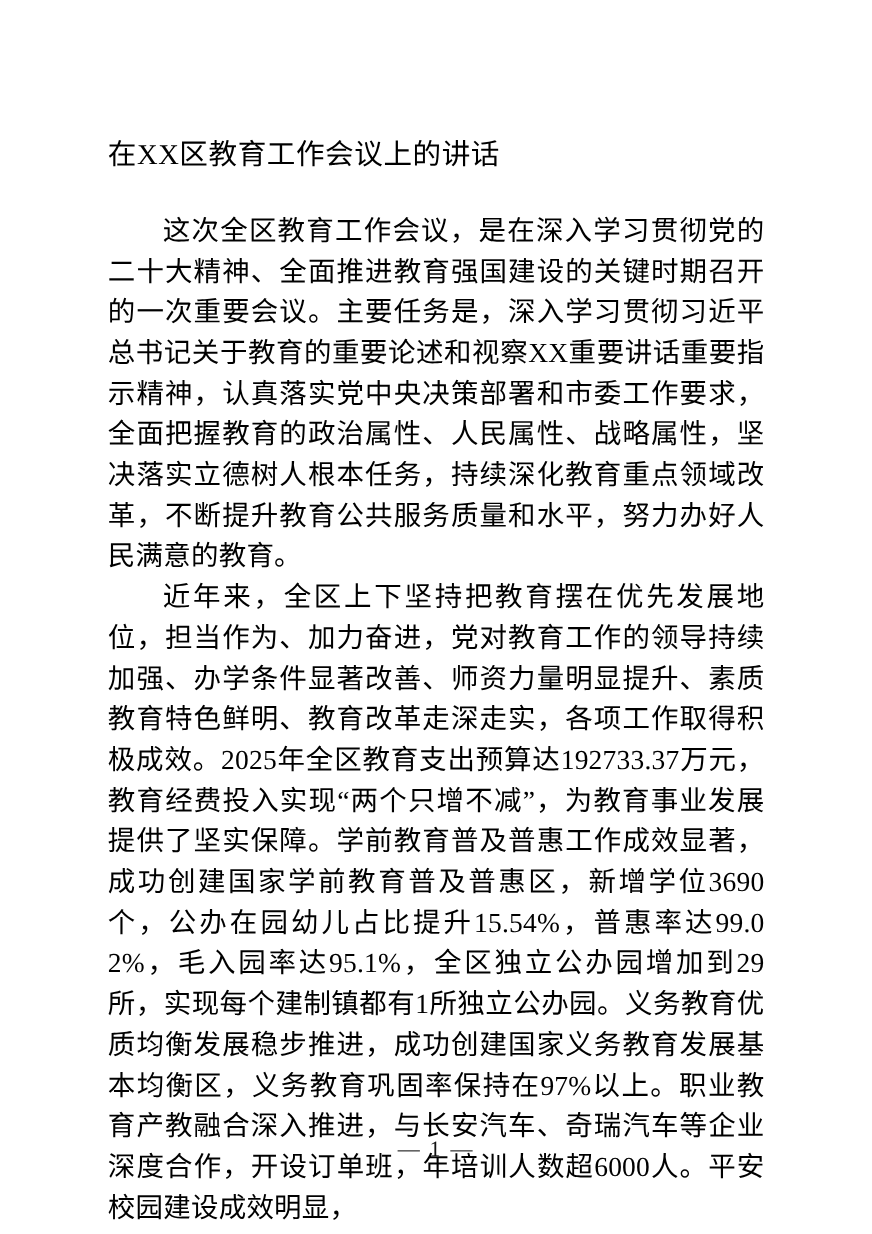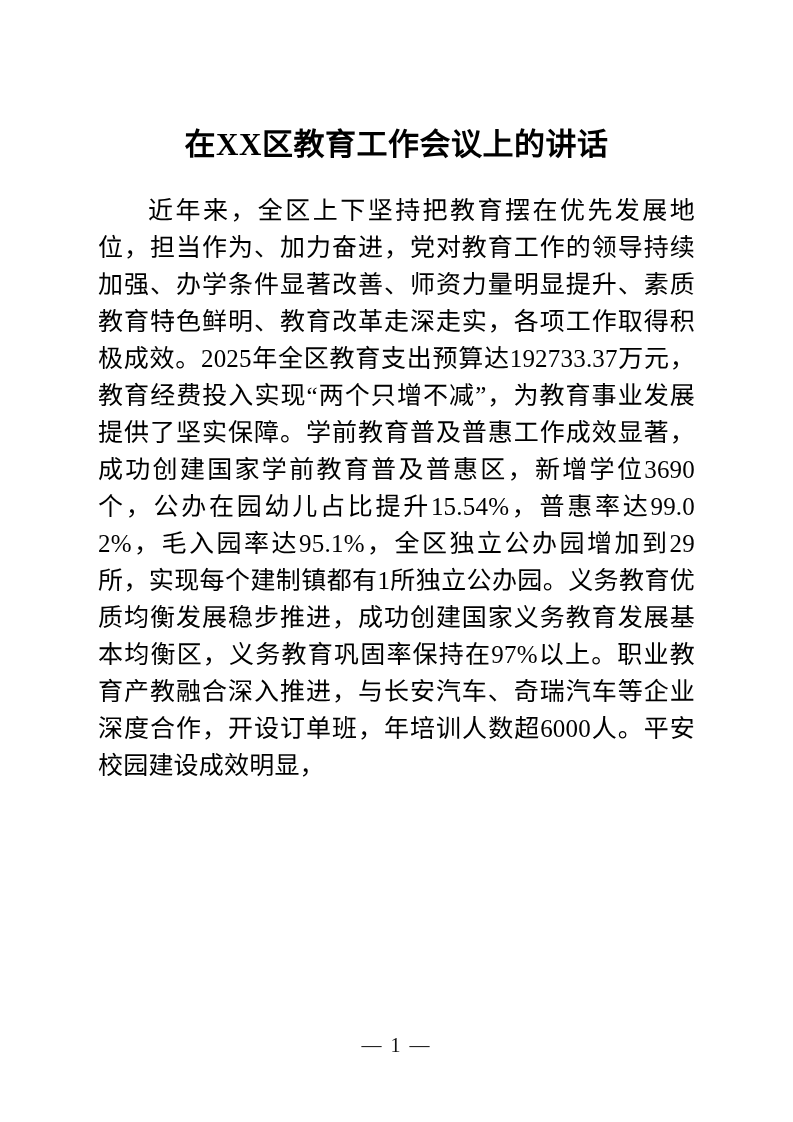--- a/index.html
+++ b/index.html
@@ -26,23 +26,22 @@
     height: 1122px;
     background: #ffffff;
     box-sizing: border-box;
   }
 
   .doc-title {
     position: absolute;
     left: 98px;
     top: 103px;
     width: 597px;
-    text-align: center;
-    font-size: 31px;
-    font-weight: bold;
+    font-size: 26px;
+    font-weight: normal;
     line-height: 42px;
     letter-spacing: 0.5px;
     font-family: "Liberation Serif", "DejaVu Serif", serif;
     white-space: nowrap;
   }
 
   .body-block {
     position: absolute;
     left: 98px;
     top: 192px;
@@ -88,20 +87,21 @@
 </head>
 <body>
 
 <div class="page">
 
   <h1 class="doc-title">在XX区教育工作会议上的讲话</h1>
 
   <div class="body-block">
 
 
+    <p class="para">这次全区教育工作会议，是在深入学习贯彻党的二十大精神、全面推进教育强国建设的关键时期召开的一次重要会议。主要任务是，深入学习贯彻习近平总书记关于教育的重要论述和视察XX重要讲话重要指示精神，认真落实党中央决策部署和市委工作要求，全面把握教育的政治属性、人民属性、战略属性，坚决落实立德树人根本任务，持续深化教育重点领域改革，不断提升教育公共服务质量和水平，努力办好人民满意的教育。</p>
 
     <p class="para">近年来，全区上下坚持把教育摆在优先发展地位，担当作为、加力奋进，党对教育工作的领导持续加强、办学条件显著改善、师资力量明显提升、素质教育特色鲜明、教育改革走深走实，各项工作取得积极成效。2025年全区教育支出预算达192733.37万元，教育经费投入实现“两个只增不减”，为教育事业发展提供了坚实保障。学前教育普及普惠工作成效显著，成功创建国家学前教育普及普惠区，新增学位3690个，公办在园幼儿占比提升15.54%，普惠率达99.02%，毛入园率达95.1%，全区独立公办园增加到29所，实现每个建制镇都有1所独立公办园。义务教育优质均衡发展稳步推进，成功创建国家义务教育发展基本均衡区，义务教育巩固率保持在97%以上。职业教育产教融合深入推进，与长安汽车、奇瑞汽车等企业深度合作，开设订单班，年培训人数超6000人。平安校园建设成效明显，</p>
 
   </div>
 
   <div class="page-footer">— 1 —</div>
 
 </div>
 
 </body></html>

